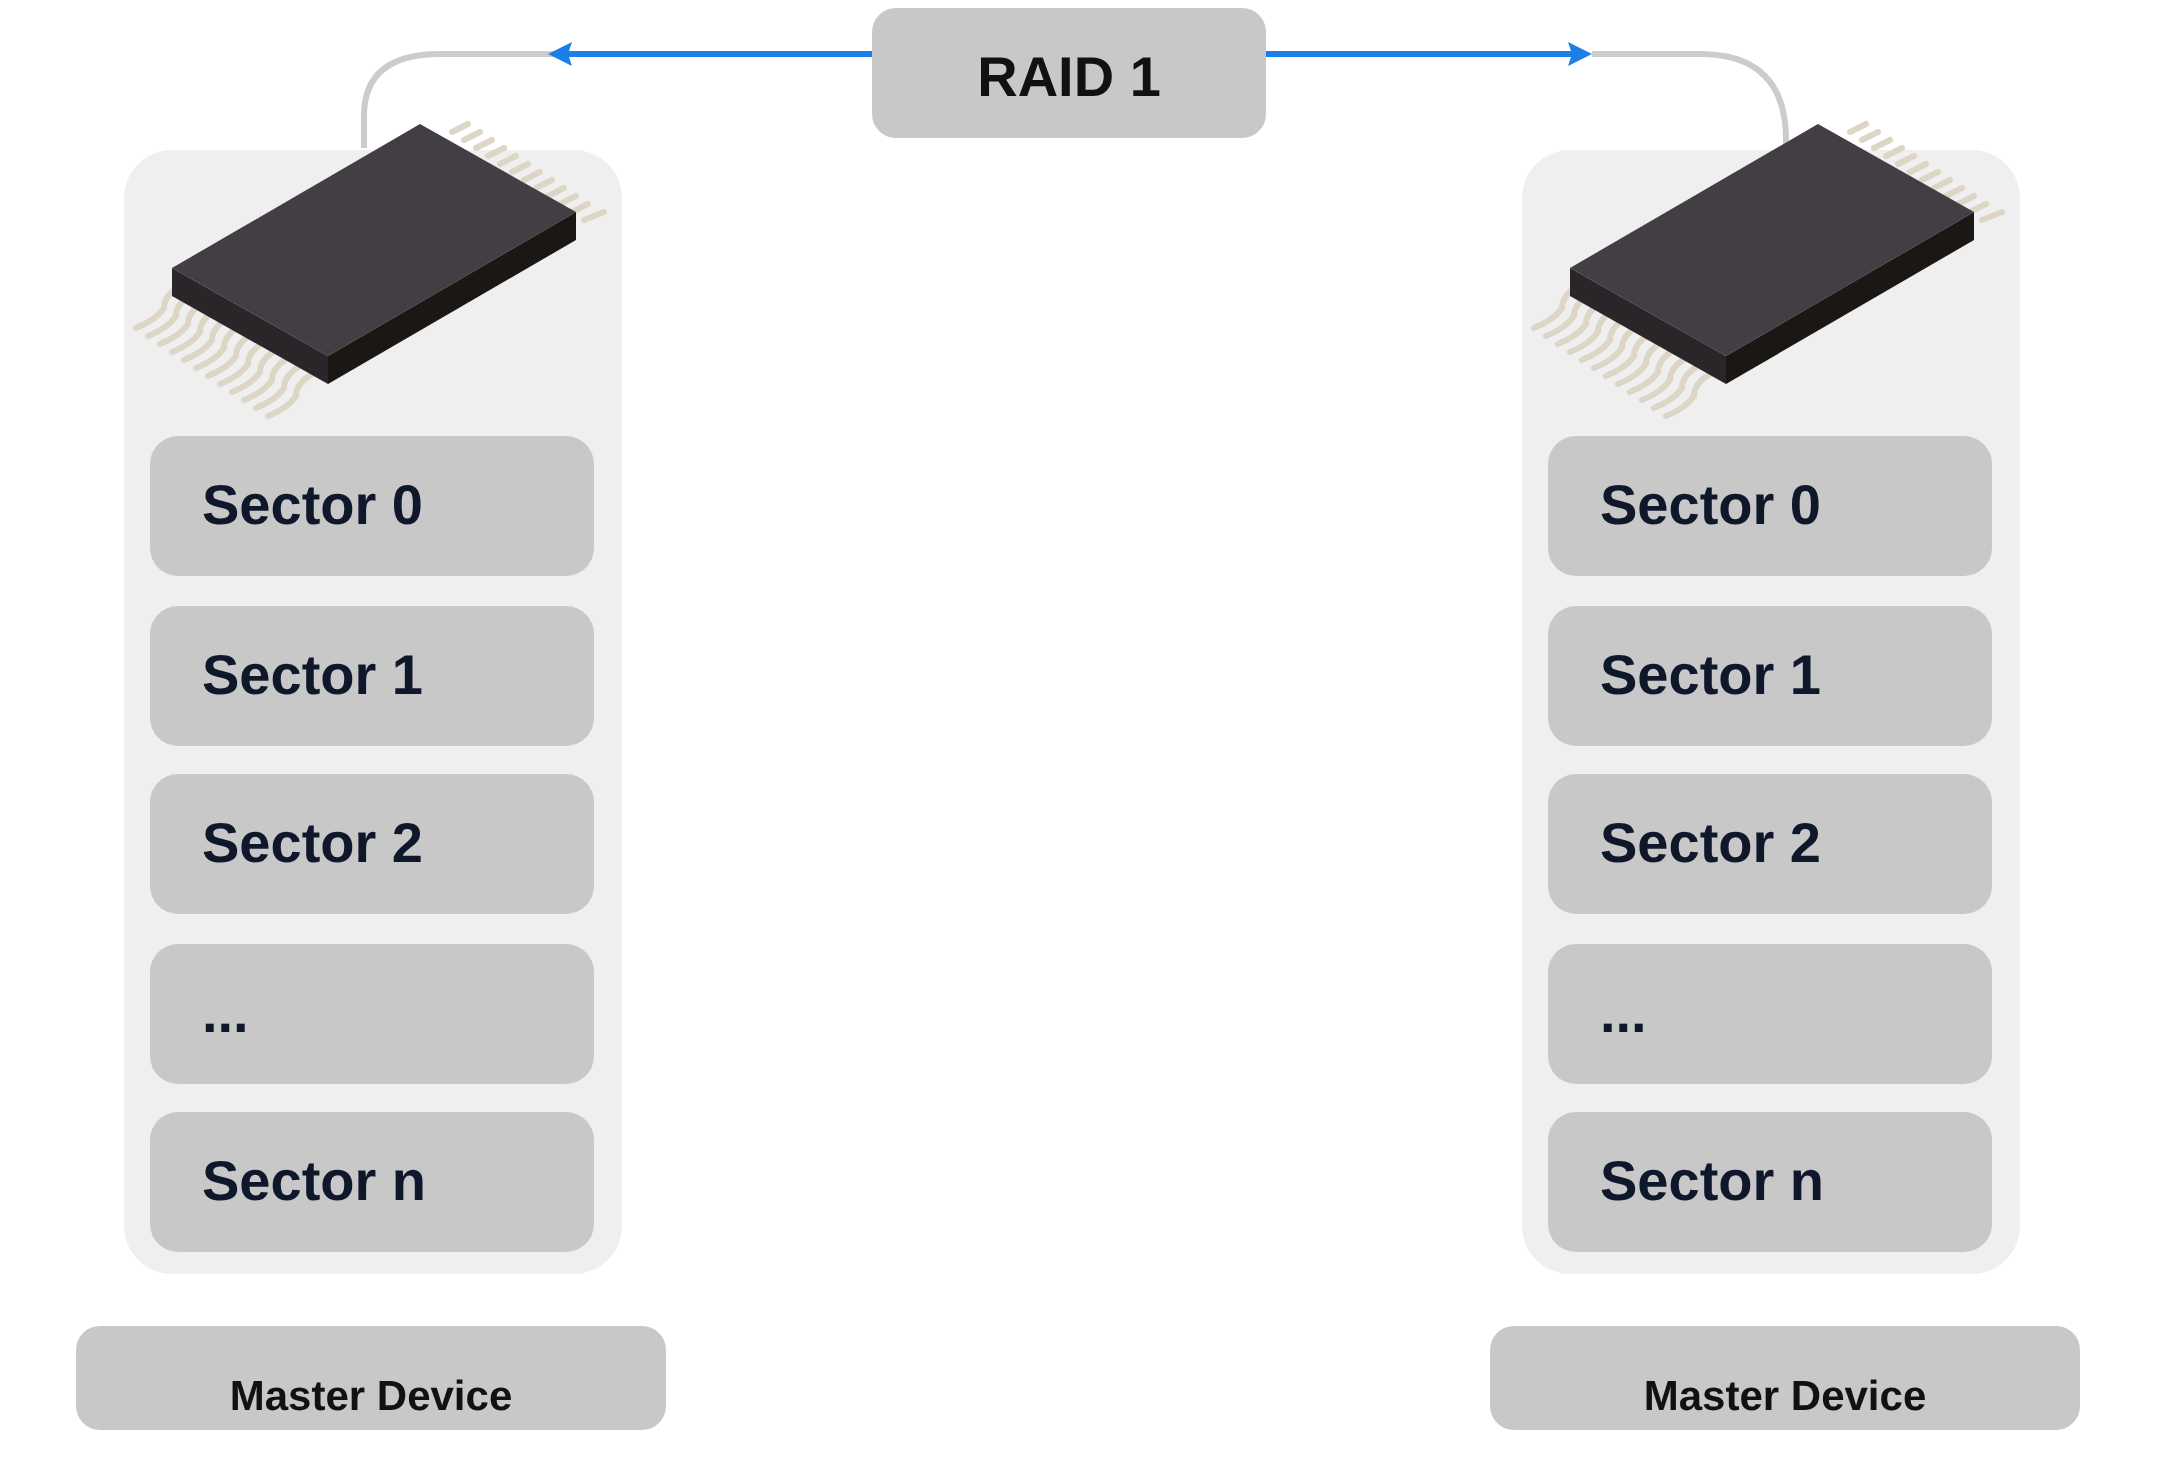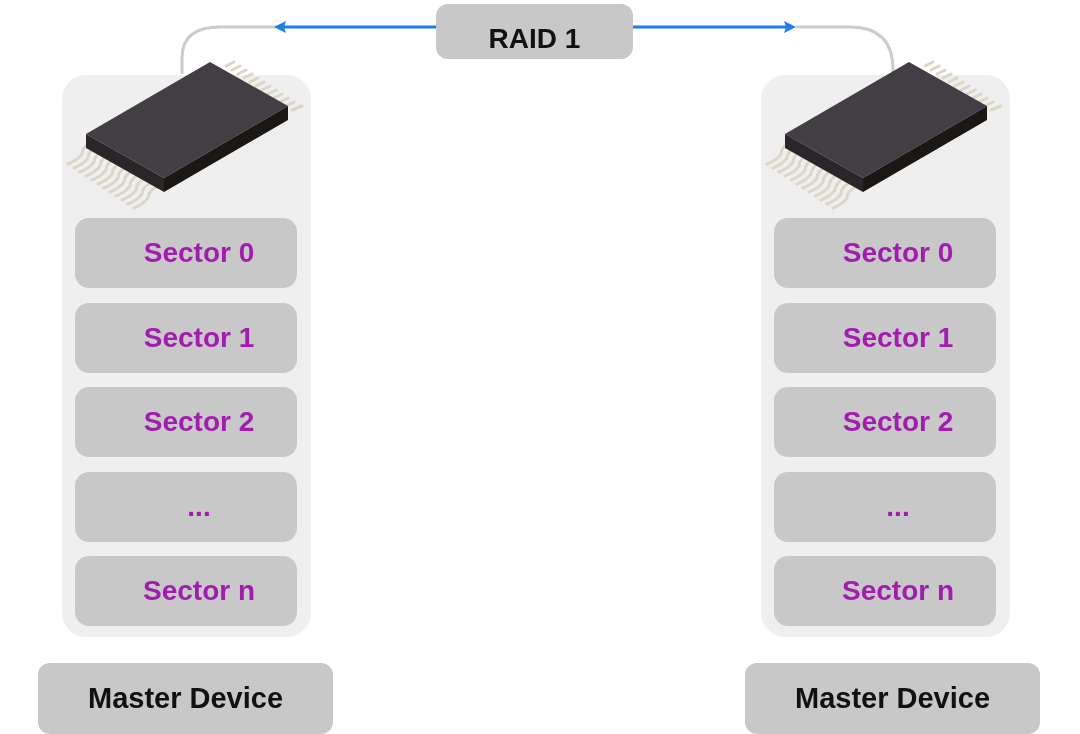--- a/index.html
+++ b/index.html
@@ -1,22 +1,22 @@
 <!DOCTYPE html>
 <html><head>
 <meta charset="utf-8">
 <style>
   html,body{margin:0;padding:0;background:#ffffff;}
   body{width:1080px;height:734px;position:relative;overflow:hidden;font-family:"Liberation Sans",sans-serif;}
   .panel{position:absolute;background:#efefef;border-radius:24px;}
   .sector{position:absolute;left:13px;width:222px;height:70px;background:#c8c8c8;border-radius:14px;
-          font-weight:bold;font-size:28px;color:#a21caf;line-height:70px;padding-left:26px;box-sizing:border-box;text-align:center;}
-  .label{position:absolute;background:#c8c8c8;border-radius:12px;font-weight:bold;font-size:29px;color:#111;
-         text-align:center;line-height:71px;height:71px;}
-  .raid{position:absolute;left:436px;top:4px;width:197px;height:55px;background:#c8c8c8;border-radius:12px;
+          font-weight:bold;font-size:28px;color:#0f172a;line-height:70px;padding-left:26px;box-sizing:border-box;}
+  .label{position:absolute;background:#c8c8c8;border-radius:12px;font-weight:bold;font-size:21px;color:#111;
+         text-align:center;line-height:71px;height:52px;}
+  .raid{position:absolute;left:436px;top:4px;width:197px;height:65px;background:#c8c8c8;border-radius:12px;
         font-weight:bold;font-size:28px;color:#111;text-align:center;line-height:69px;}
   svg{position:absolute;left:0;top:0;}
 </style>
 </head>
 <body>
 
 <svg width="1080" height="734">
   <defs>
     <g id="chip">
 

